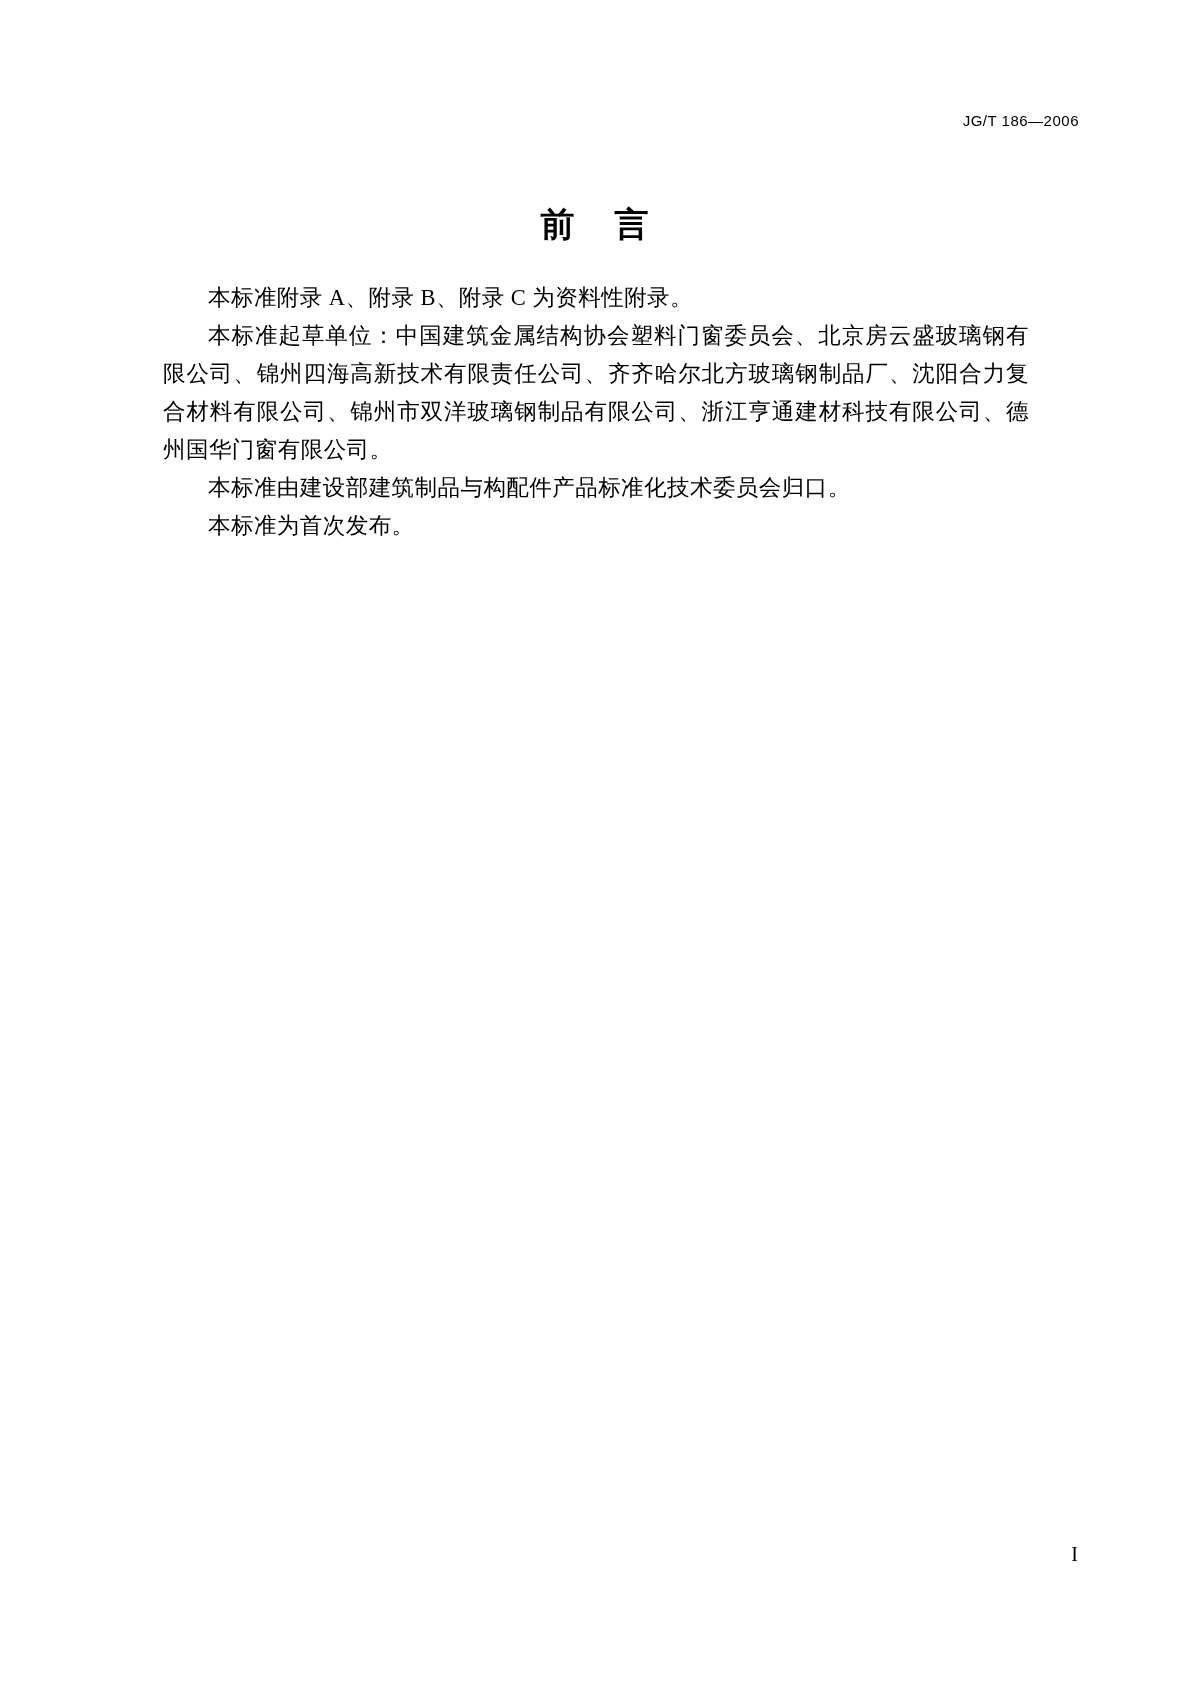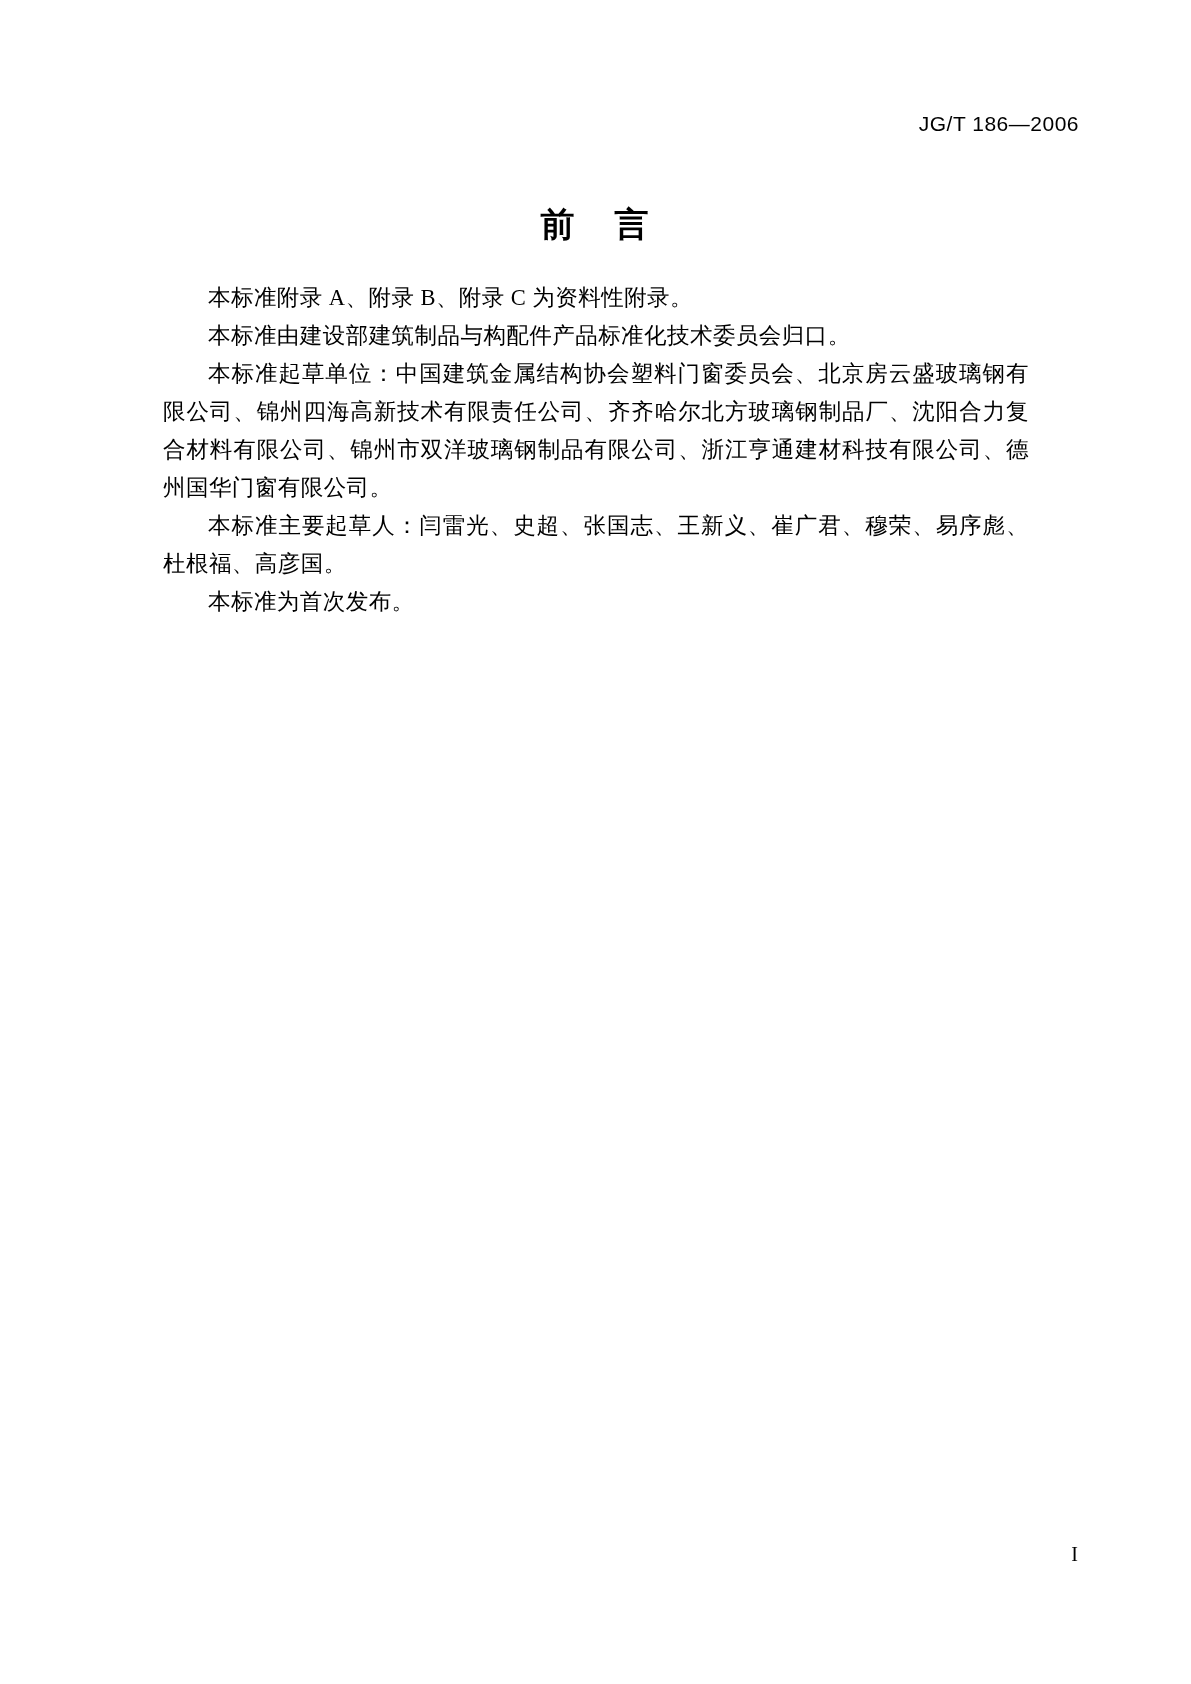--- a/index.html
+++ b/index.html
@@ -15,21 +15,21 @@
     margin: 0 auto;
     font-family: "Liberation Serif", "DejaVu Serif", serif;
     color: #000000;
     overflow: hidden;
   }
   .header-std-no {
     position: absolute;
     top: 112px;
     right: 112px;
     font-family: "Liberation Sans", "DejaVu Sans", sans-serif;
-    font-size: 21px;
+    font-size: 15px;
     letter-spacing: 0.5px;
     color: #000;
     white-space: nowrap;
   }
   .doc-title {
     position: absolute;
     top: 202px;
     left: 0;
     width: 1191px;
     text-align: center;
@@ -73,21 +73,20 @@
 <div class="page">
 
   <div class="header-std-no">JG/T 186—2006</div>
 
   <div class="doc-title">
     <span>前</span><span class="sp"></span><span>言</span>
   </div>
 
   <div class="body-block">
     <p class="para indent">本标准附录 A、附录 B、附录 C 为资料性附录。</p>
+    <p class="para indent">本标准起草单位：中国建筑金属结构协会塑料门窗委员会、北京房云盛玻璃钢有限公司、锦州四海高新技术有限责任公司、齐齐哈尔北方玻璃钢制品厂、沈阳合力复合材料有限公司、锦州市双洋玻璃钢制品有限公司、浙江亨通建材科技有限公司、德州国华门窗有限公司。</p>
     <p class="para indent">本标准由建设部建筑制品与构配件产品标准化技术委员会归口。</p>
-    <p class="para indent">本标准起草单位：中国建筑金属结构协会塑料门窗委员会、北京房云盛玻璃钢有限公司、锦州四海高新技术有限责任公司、齐齐哈尔北方玻璃钢制品厂、沈阳合力复合材料有限公司、锦州市双洋玻璃钢制品有限公司、浙江亨通建材科技有限公司、德州国华门窗有限公司。</p>
-    <p class="para indent">本标准主要起草人：闫雷光、史超、张国志、王新义、崔广君、穆荣、易序彪、杜根福、高彦国。</p>
     <p class="para indent">本标准为首次发布。</p>
   </div>
 
   <div class="footer-page-no">I</div>
 
 </div>
 
 </body></html>

